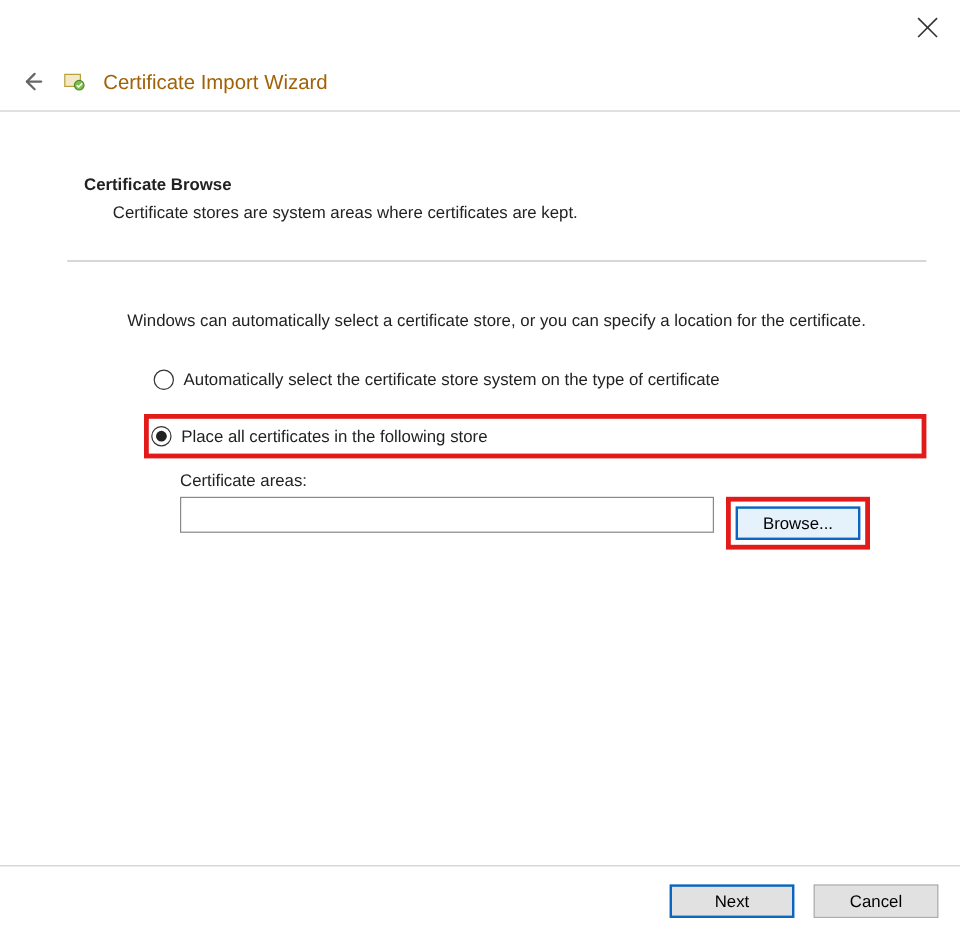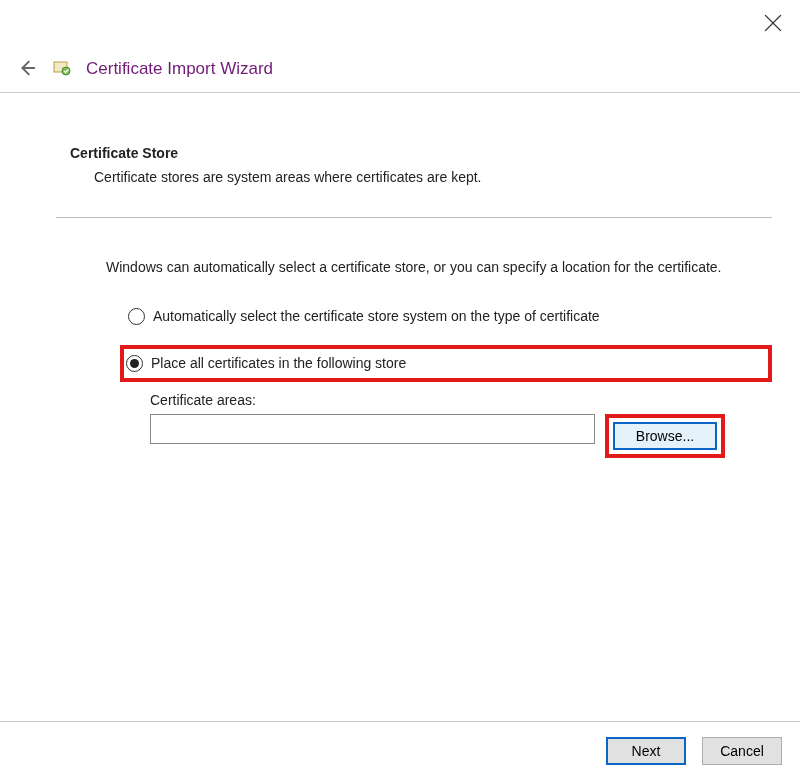--- a/index.html
+++ b/index.html
@@ -41,21 +41,21 @@
       margin-left: 2px;
     }
     .back-arrow svg { width: 22px; height: 22px; }
     .wizard-icon {
       width: 20px; height: 20px;
       display: inline-flex; align-items: center; justify-content: center;
     }
     .wizard-icon svg { width: 20px; height: 20px; }
     .wizard-title {
       font-size: 17px;
-      color: #701a75;
+      color: #a16207;
     }
     .content {
       padding: 52px 28px 0 70px;
     }
     .section-heading {
       font-weight: 600;
       font-size: 14px;
       margin-bottom: 8px;
     }
     .section-desc {
@@ -155,21 +155,21 @@
       height: 58px;
       border-top: 1px solid #ccc;
       display: flex;
       align-items: center;
       justify-content: flex-end;
       gap: 16px;
       padding-right: 18px;
       background: #fff;
     }
     .btn {
-      width: 80px;
+      width: 104px;
       height: 28px;
       font-size: 14px;
       font-family: inherit;
       cursor: pointer;
       background: #e1e1e1;
       border: 1px solid #adadad;
     }
     .btn.primary {
       border: 2px solid #0a66c2;
       background: #e1e1e1;
@@ -202,21 +202,21 @@
     <svg viewBox="0 0 20 20">
         <rect x="2" y="3" width="13" height="10" fill="#f2e9c8" stroke="#b79f3a" stroke-width="1"></rect>
         <circle cx="14" cy="12" r="4" fill="#7fbf4d" stroke="#4a8a2a" stroke-width="1"></circle>
         <path d="M12 12 l1.5 1.5 l3 -3" stroke="#fff" stroke-width="1.3" fill="none"></path>
       </svg>
   </span>
   <span class="wizard-title">Certificate Import Wizard</span>
 </div>
 
 <div class="content">
-  <div class="section-heading">Certificate Store</div>
+  <div class="section-heading">Certificate Browse</div>
   <div class="section-desc">Certificate stores are system areas where certificates are kept.</div>
   <hr class="section-divider">
 
   <div class="intro-text">Windows can automatically select a certificate store, or you can specify a location for the certificate.</div>
 
   <div class="radio-group">
     <div class="radio-row">
       <span class="radio-circle"></span>
       <span class="radio-label">Automatically select the certificate store system on the type of certificate</span>
     </div>

